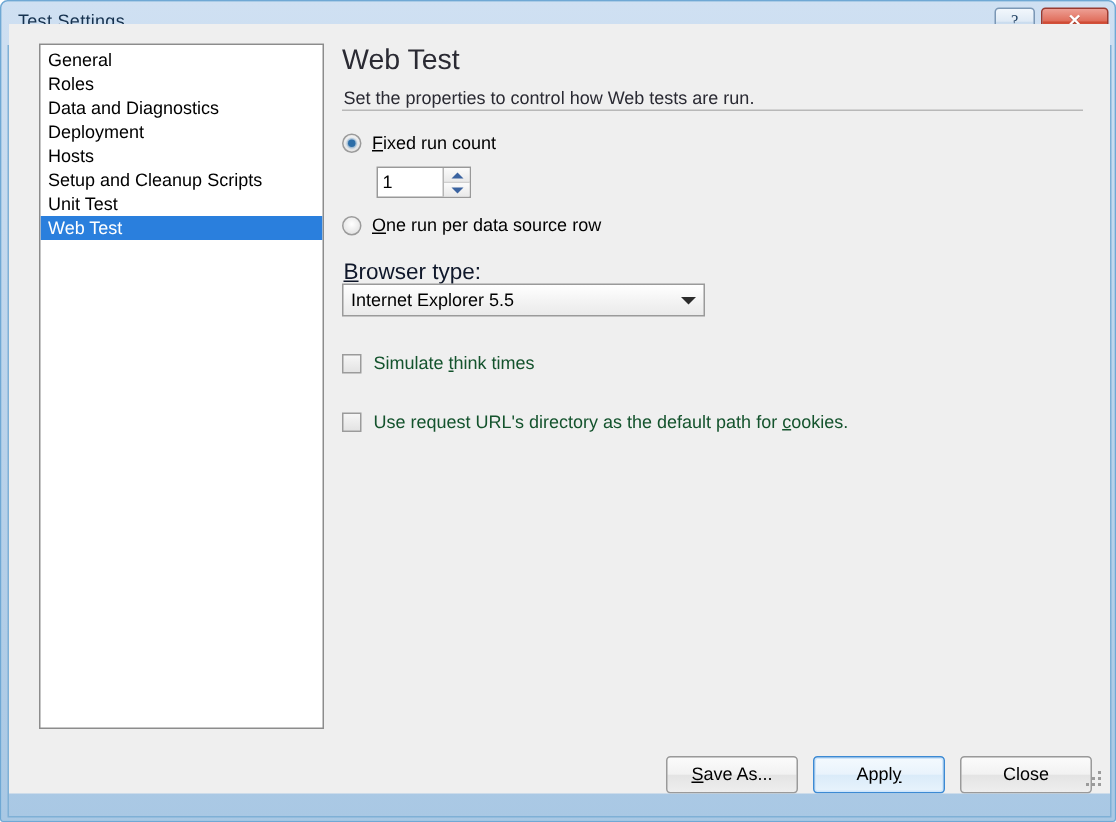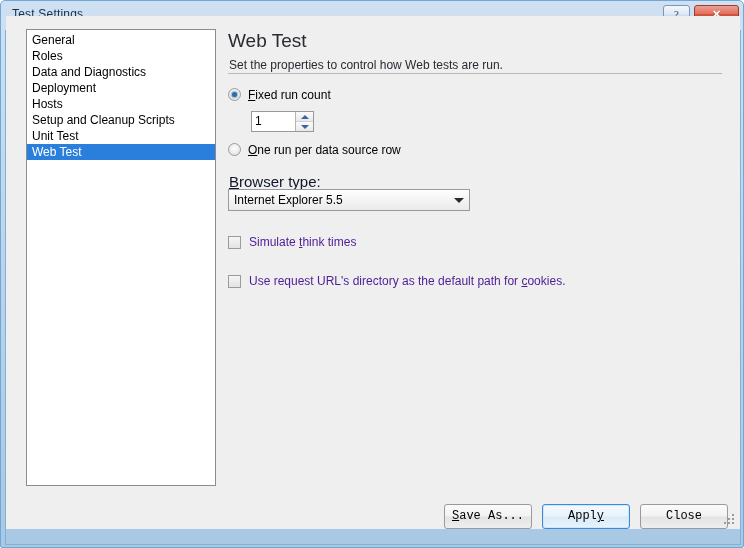--- a/index.html
+++ b/index.html
@@ -149,21 +149,21 @@
     width: 494px;
     height: 1px;
     background: #b8b8b8;
   }
 
   
   .radio-row {
     position: absolute;
     left: 5px;
     display: flex;
-    align-items: flex-start;
+    align-items: center;
     white-space: nowrap;
   }
   .radio-row.r1 { top: 72px; }
   .radio-row.r2 { top: 127px; }
   .radio {
     width: 13px; height: 13px;
     box-sizing: border-box;
     border-radius: 50%;
     border: 1px solid #9b9b9b;
     background: radial-gradient(circle at 50% 40%, #ffffff 0%, #e6e6e6 70%, #d3d3d3 100%);
@@ -290,30 +290,29 @@
   .check-row.c1 { top: 219px; }
   .check-row.c2 { top: 258px; }
   .checkbox {
     width: 13px; height: 13px;
     box-sizing: border-box;
     border: 1px solid #9b9b9b;
     background: linear-gradient(to bottom, #f6f6f6 0%, #e3e3e3 100%);
     flex: none;
     margin-right: 8px;
   }
-  .check-label { font-size: 12px; color: #4c1d95; }
+  .check-label { font-size: 12px; color: #14532d; }
 
   
   .buttonbar {
     position: absolute;
     left: 0;
     top: 488px;
     width: 586px;
     height: 25px;
-    font-family: Liberation Mono, monospace;
   }
   .dlg-btn {
     position: absolute;
     top: 0;
     height: 25px;
     box-sizing: border-box;
     border: 1px solid #9a9a9a;
     border-radius: 3px;
     background: linear-gradient(to bottom, #fbfbfb 0%, #f2f2f2 48%, #e4e4e4 52%, #eeeeee 100%);
     font-size: 12px;

